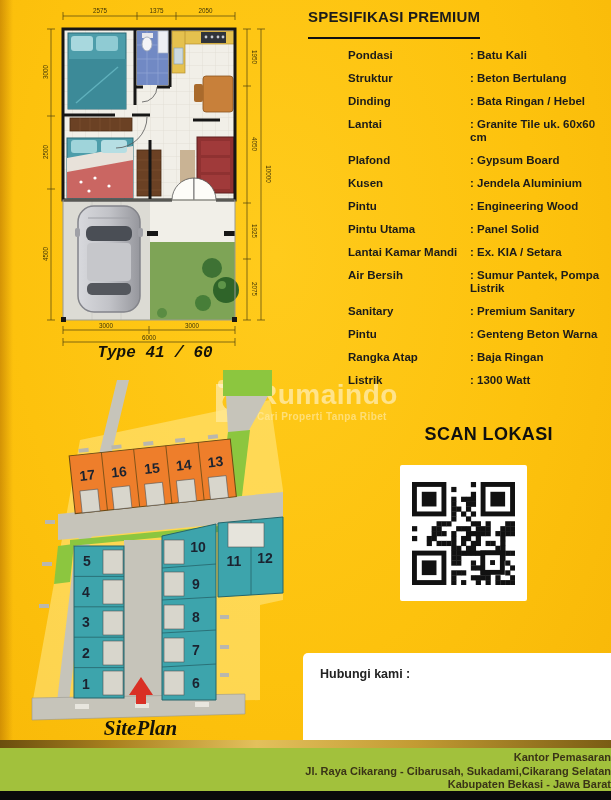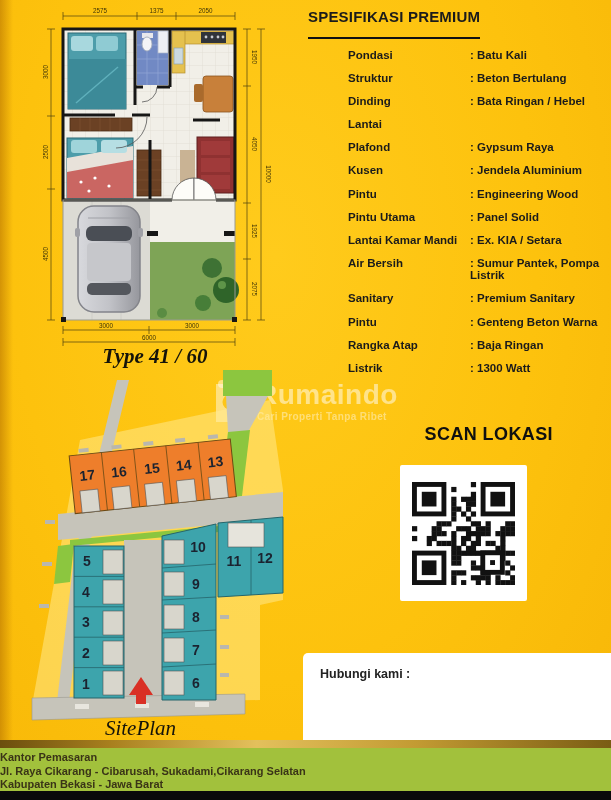--- a/index.html
+++ b/index.html
@@ -13,44 +13,44 @@
   
   .spec{position:absolute;left:308px;top:8px;width:298px;color:#1b1b1b;}
   .spec-title{font-size:15px;font-weight:800;letter-spacing:.2px;
     border-bottom:2.5px solid #111;display:inline-block;padding-bottom:12px;margin-bottom:10px;}
   .spec-row{display:flex;font-size:11.5px;font-weight:600;margin-bottom:10.6px;line-height:12.5px;}
   .spec-label{width:122px;flex:none;padding-left:40px;}
   .spec-value{flex:1;}
   
   .floorplan-svg{position:absolute;left:20px;top:0;}
   .type-label{position:absolute;left:70px;top:344px;width:170px;text-align:center;
-    font-family:Liberation Serif, serif;font-style:italic;font-weight:800;font-size:21px;color:#14130a;}
+    font-family:Liberation Mono, monospace;font-style:italic;font-weight:800;font-size:16px;color:#14130a;}
   
   .watermark{position:absolute;left:210px;top:380px;width:220px;display:flex;align-items:flex-start;}
   .wm-text{margin-left:5px;}
   .wm-brand{font-size:28px;font-weight:800;color:rgba(255,255,255,.5);line-height:30px;letter-spacing:.5px;}
   .wm-tagline{font-size:10px;font-weight:600;color:rgba(255,255,255,.42);letter-spacing:.4px;margin-top:1px;}
   
   .siteplan-svg{position:absolute;left:20px;top:370px;}
   .siteplan-label{position:absolute;left:58px;top:716px;width:165px;text-align:center;
-    font-family:"Liberation Serif", serif;font-style:italic;font-weight:400;font-size:21px;color:#14130a;}
+    font-family:"Liberation Serif", serif;font-style:italic;font-weight:700;font-size:21px;color:#14130a;}
   
   .scan-title{position:absolute;left:378px;top:424px;width:175px;text-align:right;
     font-size:18px;font-weight:800;letter-spacing:.4px;color:#101010;}
   .qr-box{position:absolute;left:400px;top:465px;width:127px;height:136px;background:#fff;
     display:flex;align-items:center;justify-content:center;border-radius:2px;}
   
   .contact-box{position:absolute;left:303px;top:653px;width:312px;height:95px;background:#fff;
     border-radius:5px 0 0 2px;}
   .contact-label{font-size:12.5px;font-weight:600;color:#222;padding:14px 0 0 17px;}
   
   .gold-bar{position:absolute;left:0;top:740px;width:611px;height:8px;
     background:linear-gradient(90deg,#6b4e0e,#a87f1e 18%,#e3c05c 42%,#c39b33 68%,#7a5c14);}
   .footer{position:absolute;left:0;top:748px;width:611px;height:44px;background:#A2C13C;
-    text-align:left;color:#3a3417;font-size:11px;font-weight:600;line-height:13.5px;padding-top:3px;box-sizing:border-box;}
+    text-align:right;color:#3a3417;font-size:11px;font-weight:600;line-height:13.5px;padding-top:3px;box-sizing:border-box;}
   .black-bar{position:absolute;left:0;top:791px;width:611px;height:9px;background:#0a0a0a;}
   
   text{font-family:"Liberation Sans", sans-serif;}
   .dim{font-size:6.3px;fill:#3f3508;}
   .lot{font-size:14px;font-weight:bold;fill:#1b2330;}
 </style>
 </head>
 <body>
 
 <div class="page">
@@ -223,24 +223,25 @@
     <div class="spec-row">
         <span class="spec-label">Struktur</span>
         <span class="spec-value">: Beton Bertulang</span>
       </div>
     <div class="spec-row">
         <span class="spec-label">Dinding</span>
         <span class="spec-value">: Bata Ringan / Hebel</span>
       </div>
     <div class="spec-row">
         <span class="spec-label">Lantai</span>
+        <span class="spec-value">: Granite Tile uk. 60x60 cm</span>
       </div>
     <div class="spec-row">
         <span class="spec-label">Plafond</span>
-        <span class="spec-value">: Gypsum Raya</span>
+        <span class="spec-value">: Gypsum Board</span>
       </div>
     <div class="spec-row">
         <span class="spec-label">Kusen</span>
         <span class="spec-value">: Jendela Aluminium</span>
       </div>
     <div class="spec-row">
         <span class="spec-label">Pintu</span>
         <span class="spec-value">: Engineering Wood</span>
       </div>
     <div class="spec-row">

